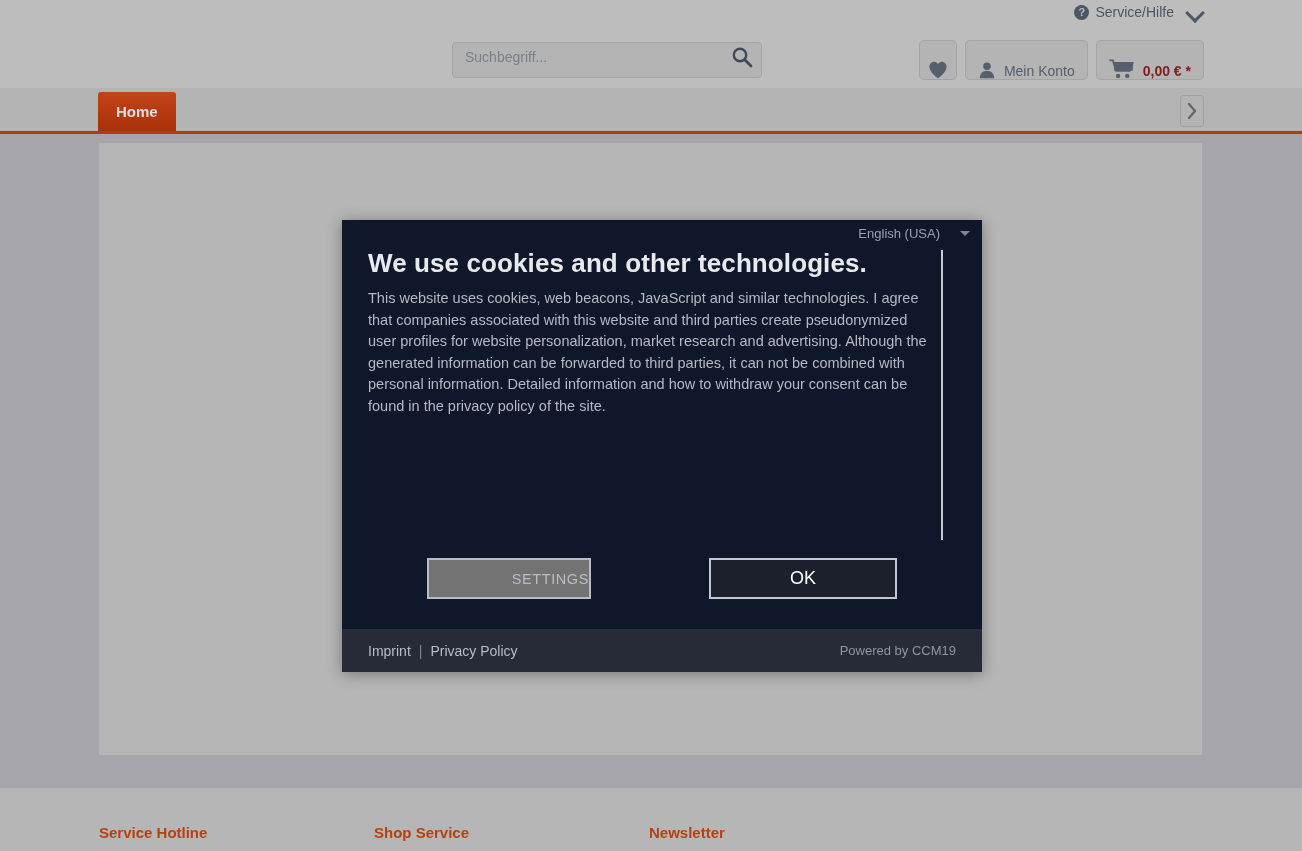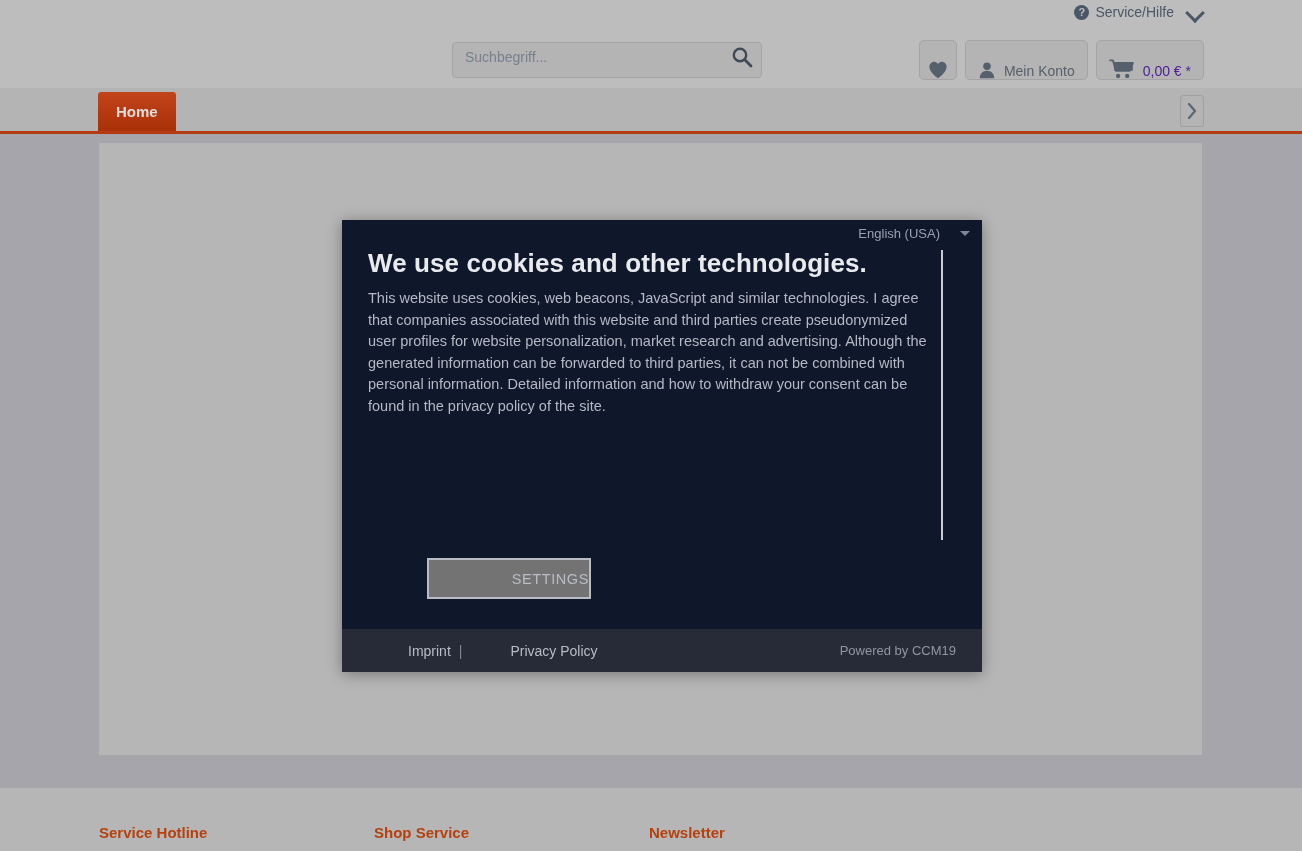--- a/index.html
+++ b/index.html
@@ -70,21 +70,21 @@
     background: transparent; border: 0; cursor: pointer; padding: 0;
   }
 
   .hdr-actions { position: absolute; right: 98px; top: 10px; display: flex; gap: 8px; }
   .hdr-btn {
     height: 40px; background: #b4b4b4; border: 1px solid #a4a4a4; border-radius: 5px;
     display: flex; align-items: flex-end; gap: 8px; padding: 0 12px;
     color: #55606c; font-size: 14px; cursor: pointer;
   }
   .hdr-btn.wish { width: 38px; justify-content: center; padding: 0; }
-  .price { color: #4c1d95; font-weight: normal; font-size: 14px; }
+  .price { color: #7f1d1d; font-weight: bold; font-size: 14px; }
 
   
   .nav {
     position: absolute; top: 88px; left: 0; width: 1302px; height: 43px;
     background: #b4b4b4;
   }
   .nav-inner { position: absolute; left: 98px; top: 0; width: 1106px; height: 43px; }
   .nav-item {
     position: absolute; left: 0; top: 4px; height: 39px;
     padding: 0 18px; display: flex; align-items: center;
@@ -179,21 +179,21 @@
   }
   .dlg-footer {
     position: absolute; left: 0; bottom: 0; width: 640px; height: 43px;
     background: #272b38;
     display: flex; align-items: center;
   }
   .dlg-footer-left {
     position: absolute; left: 26px; display: flex; align-items: center; gap: 8px;
     font-size: 14px;
   }
-  .dlg-footer-left a { color: #b8bcc5; text-decoration: none; cursor: pointer; margin-left: 40px; }
+  .dlg-footer-left a { color: #b8bcc5; text-decoration: none; cursor: pointer; }
   .dlg-sep { color: #7d838f; }
   .dlg-footer-right {
     position: absolute; right: 26px; color: #8f95a1; font-size: 13px;
   }
 </style>
 </head>
 <body>
 
 <div class="top-bar">
   <div class="service-help">
@@ -280,20 +280,23 @@
   <div class="dlg-title">We use cookies and other technologies.</div>
 
   <div class="dlg-body">This website uses cookies, web beacons, JavaScript and similar technologies. I agree that companies associated with this website and third parties create pseudonymized user profiles for website personalization, market research and advertising. Although the generated information can be forwarded to third parties, it can not be combined with personal information. Detailed information and how to withdraw your consent can be found in the privacy policy of the site.</div>
 
   <div class="dlg-scrollbar"></div>
 
   <div class="dlg-buttons">
     <div class="btn-settings">
       <span>SETTINGS</span>
     </div>
+    <div class="btn-ok">
+      <span>OK</span>
+    </div>
   </div>
 
   <div class="dlg-footer">
     <div class="dlg-footer-left">
       <a>Imprint</a>
       <span class="dlg-sep">|</span>
       <a>Privacy Policy</a>
     </div>
     <div class="dlg-footer-right">Powered by CCM19</div>
   </div>

